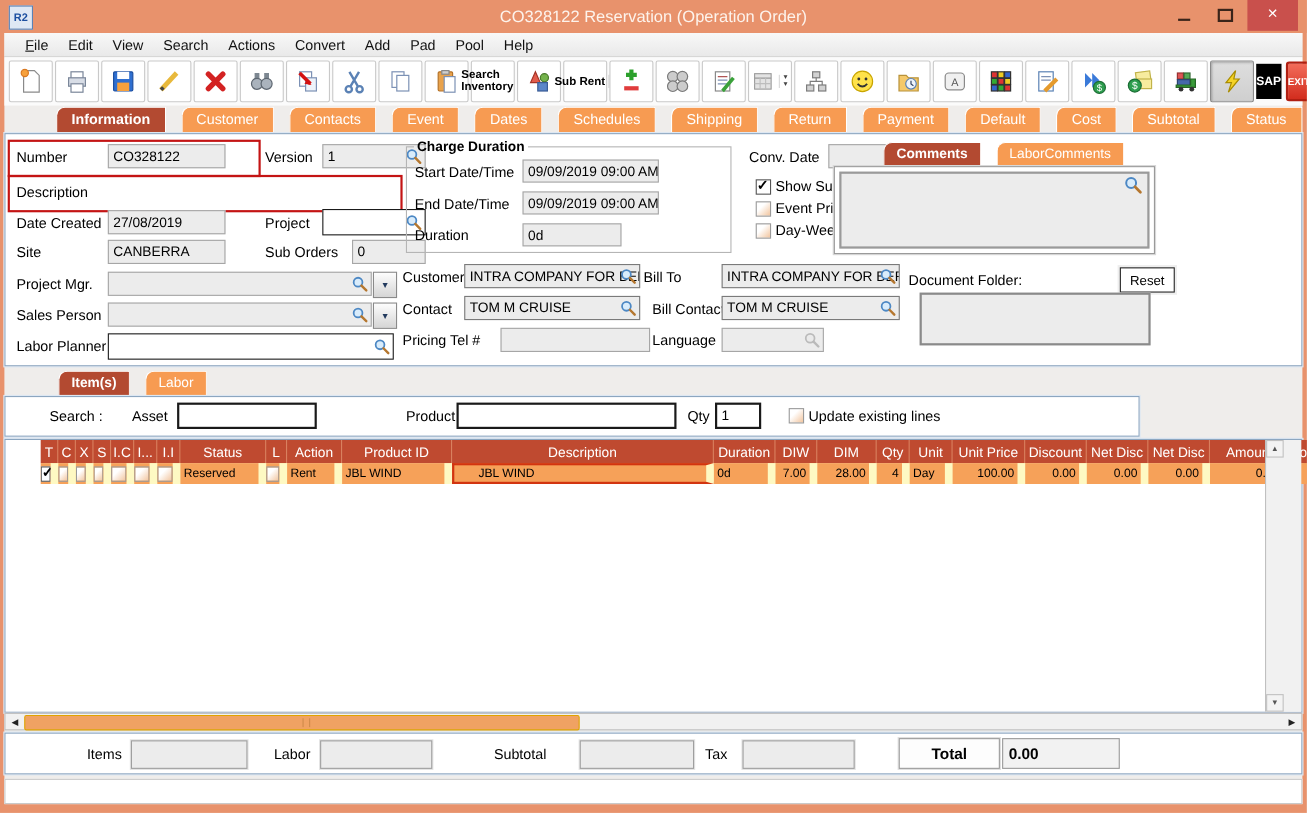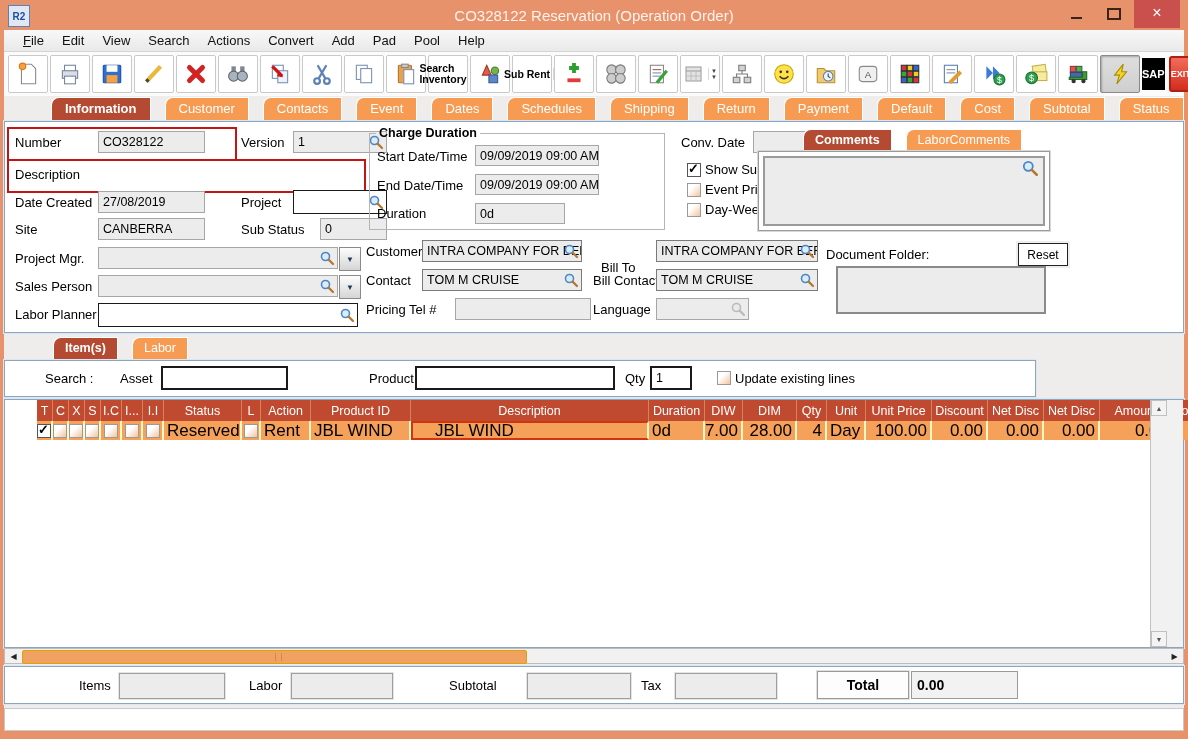--- a/index.html
+++ b/index.html
@@ -66,21 +66,21 @@
   fieldset.grp{position:absolute;border:1px solid #b5b5b5;margin:0;padding:0;}
   fieldset.grp legend{font-size:12.5px;font-weight:bold;margin-left:6px;padding:0 3px;}
   .resetbtn{position:absolute;background:#fff;border:1px solid #222;box-shadow:0 0 0 2px #eee;
             font-size:12px;display:flex;align-items:center;justify-content:center;}
   .commentbox{position:absolute;background:#ececec;border:2px solid #9a9a9a;}
   
   .gh{display:flex;background:#bf4a30;height:21px;}
   .gh>div{color:#fff;font-size:12.5px;display:flex;align-items:center;justify-content:center;
           border-right:1px solid #d9805f;box-sizing:border-box;overflow:hidden;white-space:nowrap;}
   .gr{display:flex;background:#f6a159;height:19px;}
-  .gr>div{font-size:17px;display:flex;align-items:center;border-right:2px solid #fef9c3;
+  .gr>div{font-size:11px;display:flex;align-items:center;border-right:7px solid #fef9c3;
           box-sizing:border-box;overflow:hidden;white-space:nowrap;padding:0 3px;position:relative;}
   .gr .num{justify-content:flex-end;}
   .gr .cbcell{justify-content:center;padding:0;}
   .gr .cb{position:relative;}
   .cw16{width:16px;flex:none;} .cw21{width:21px;flex:none;} .cw78{width:78px;flex:none;}
   .cw19{width:19px;flex:none;} .cw50{width:50px;flex:none;} .cw100{width:100px;flex:none;}
   .cw238{width:238px;flex:none;} .cw56{width:56px;flex:none;} .cw38{width:38px;flex:none;}
   .cw54{width:54px;flex:none;} .cw30{width:30px;flex:none;} .cw39{width:39px;flex:none;}
   .cw66{width:66px;flex:none;} .cw73{width:73px;flex:none;} .cw22{width:22px;flex:none;}
   .desc-red{border:2px solid #d23410;background:#f6a159;padding-left:22px !important;}
@@ -392,21 +392,21 @@
   <div class="f fw" style="left:288px;top:68px;width:94px;height:24px;">
       <span></span>
     <span class="mag"><svg viewBox="0 0 16 16">
           <circle cx="6.5" cy="6.5" r="4" fill="#d9ecfb" stroke="#4d88c4" stroke-width="1.6"></circle>
           <line x1="9.6" y1="9.6" x2="14" y2="14" stroke="#b5772f" stroke-width="2.2" stroke-linecap="round"></line>
         </svg></span>
   </div>
 
   <span class="lbl" style="left:10px;top:100px;">Site</span>
   <div class="f" style="left:93px;top:96px;width:107px;height:22px;">CANBERRA</div>
-  <span class="lbl" style="left:236px;top:100px;">Sub Status</span>
+  <span class="lbl" style="left:236px;top:100px;">Sub Orders</span>
   <div class="f" style="left:315px;top:96px;width:67px;height:22px;">0</div>
 
   <span class="lbl" style="left:10px;top:129px;">Project Mgr.</span>
   <div class="f" style="left:93px;top:125px;width:240px;height:22px;">
       <span></span>
     <span class="mag"><svg viewBox="0 0 16 16">
           <circle cx="6.5" cy="6.5" r="4" fill="#d9ecfb" stroke="#4d88c4" stroke-width="1.6"></circle>
           <line x1="9.6" y1="9.6" x2="14" y2="14" stroke="#b5772f" stroke-width="2.2" stroke-linecap="round"></line>
         </svg></span>
   </div>
@@ -449,21 +449,21 @@
   <span class="lbl" style="left:700px;top:80px;">Day-Week-Month Pricing</span>
 
   <span class="lbl" style="left:361px;top:122px;">Customer</span>
   <div class="f" style="left:417px;top:118px;width:160px;height:22px;border-color:#7a7a7a;">
       <span>INTRA COMPANY FOR BER</span>
     <span class="mag"><svg viewBox="0 0 16 16">
           <circle cx="6.5" cy="6.5" r="4" fill="#d9ecfb" stroke="#4d88c4" stroke-width="1.6"></circle>
           <line x1="9.6" y1="9.6" x2="14" y2="14" stroke="#b5772f" stroke-width="2.2" stroke-linecap="round"></line>
         </svg></span>
   </div>
-  <span class="lbl" style="left:596px;top:122px;margin-top:16px;">Bill To</span>
+  <span class="lbl" style="left:580px;top:122px;">Bill To</span>
   <div class="f" style="left:651px;top:118px;width:162px;height:22px;border-color:#7a7a7a;">
       <span>INTRA COMPANY FOR BER</span>
     <span class="mag"><svg viewBox="0 0 16 16">
           <circle cx="6.5" cy="6.5" r="4" fill="#d9ecfb" stroke="#4d88c4" stroke-width="1.6"></circle>
           <line x1="9.6" y1="9.6" x2="14" y2="14" stroke="#b5772f" stroke-width="2.2" stroke-linecap="round"></line>
         </svg></span>
   </div>
   <span class="lbl" style="left:361px;top:151px;">Contact</span>
   <div class="f" style="left:417px;top:147px;width:160px;height:22px;border-color:#7a7a7a;">
       <span>TOM M CRUISE</span>

